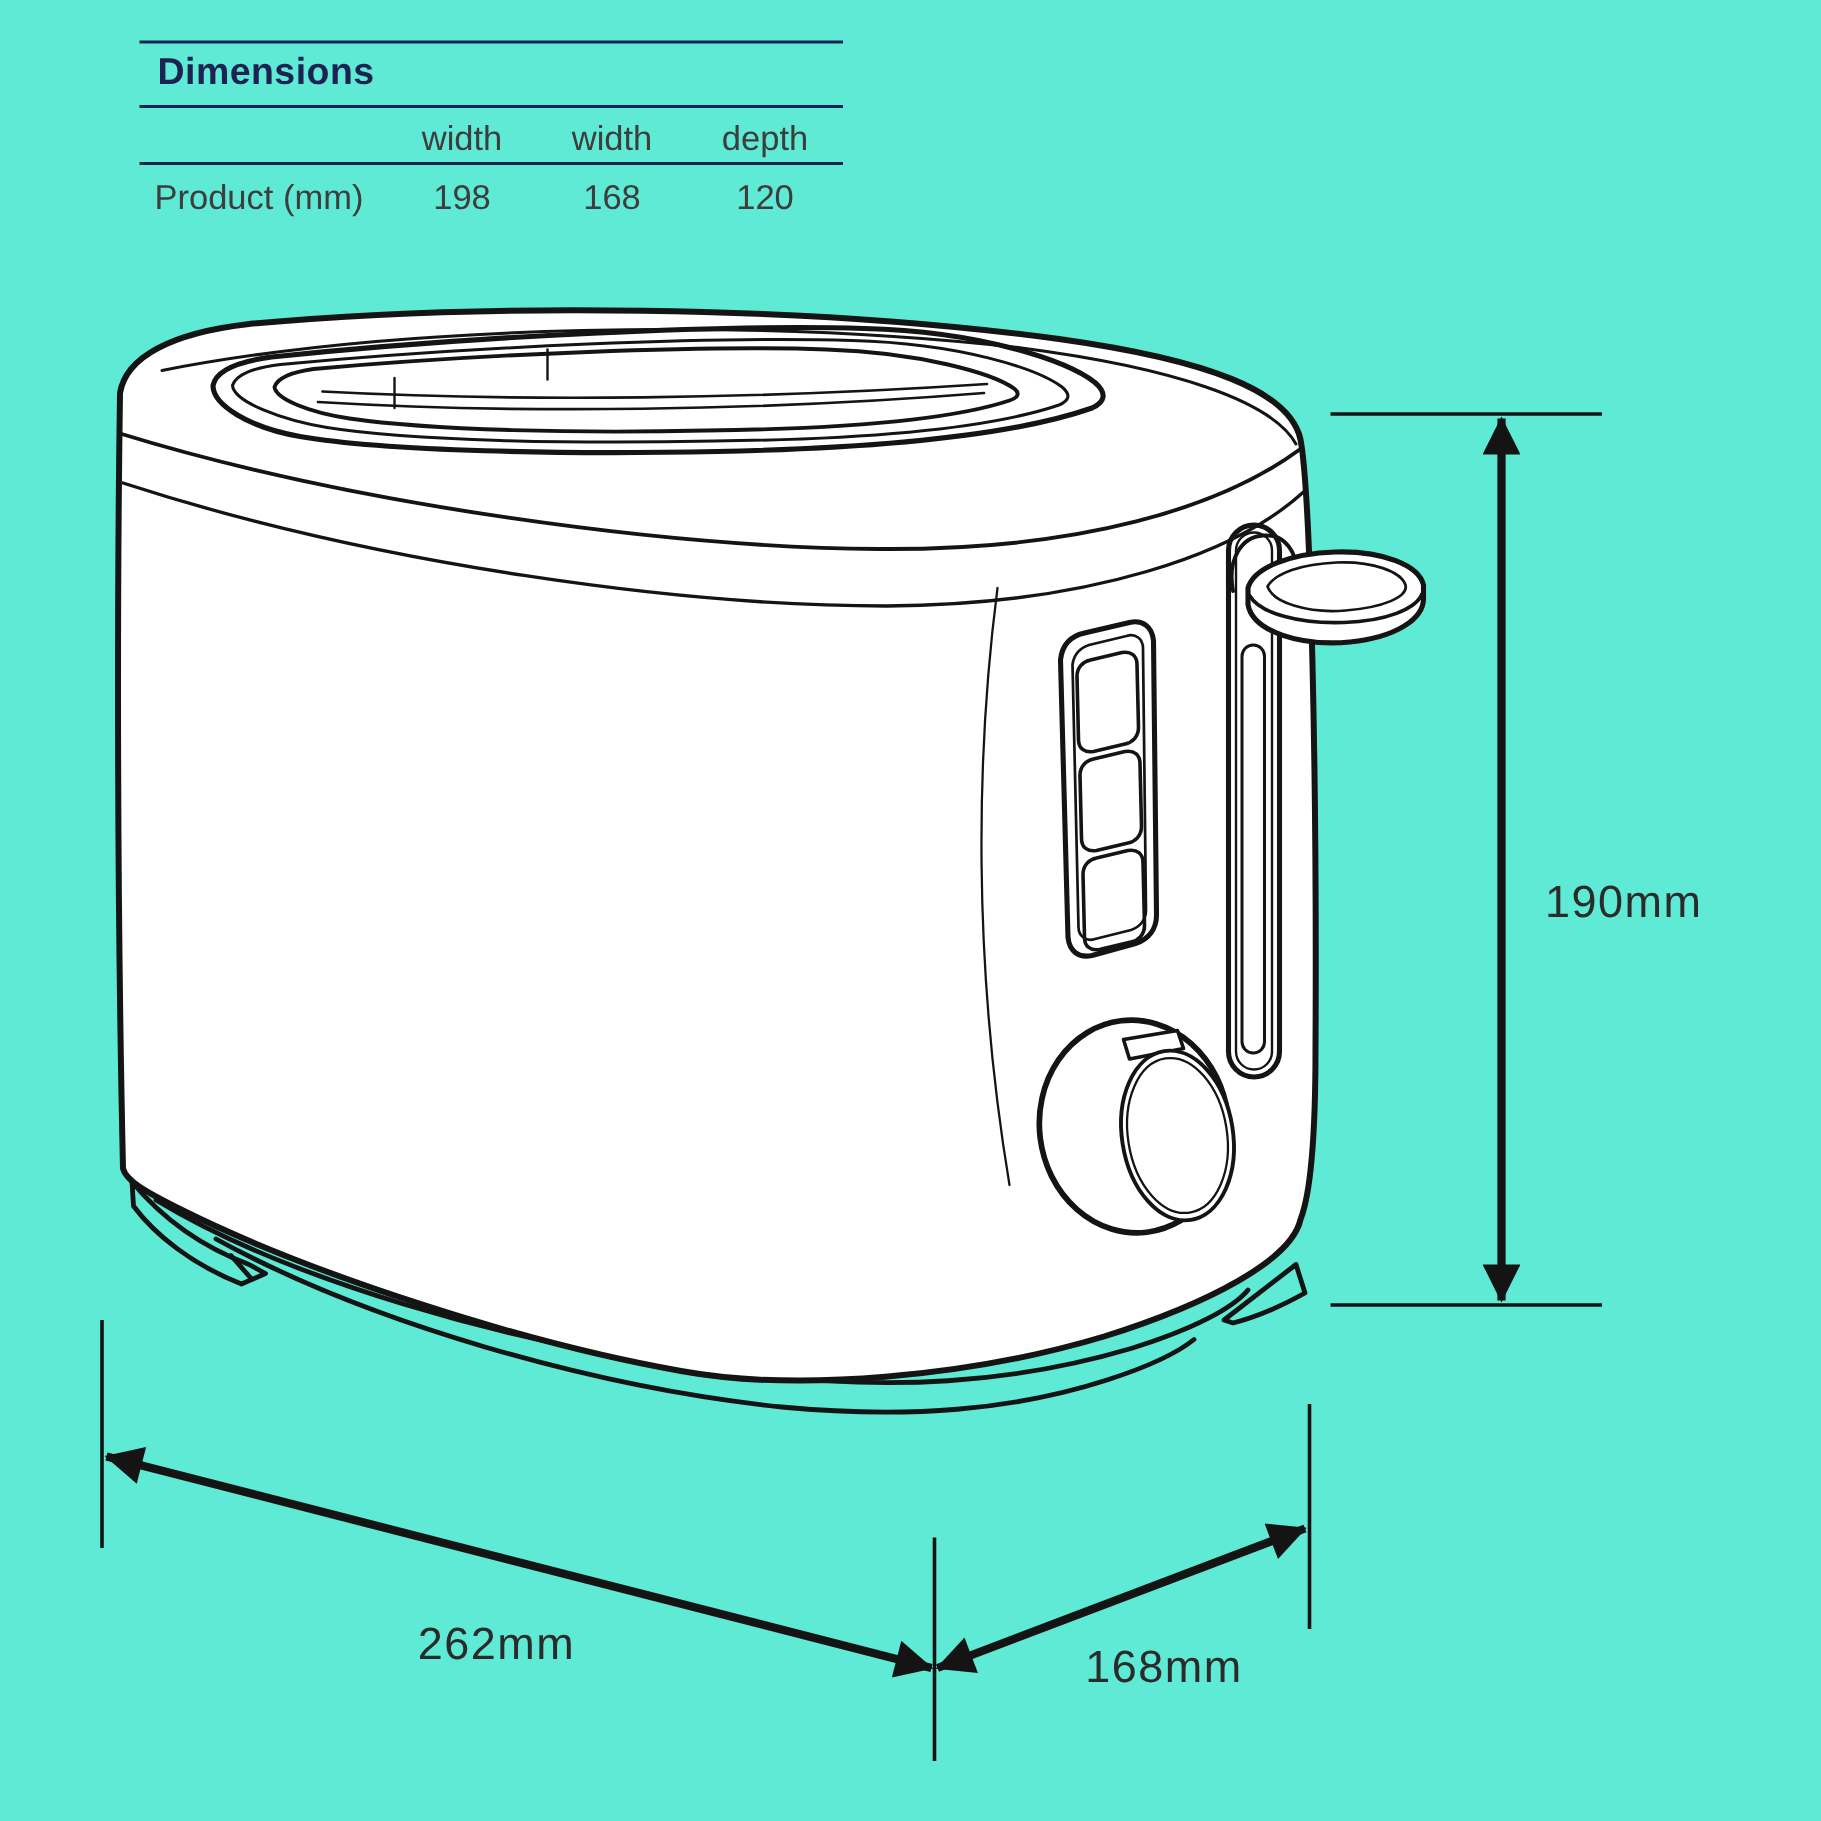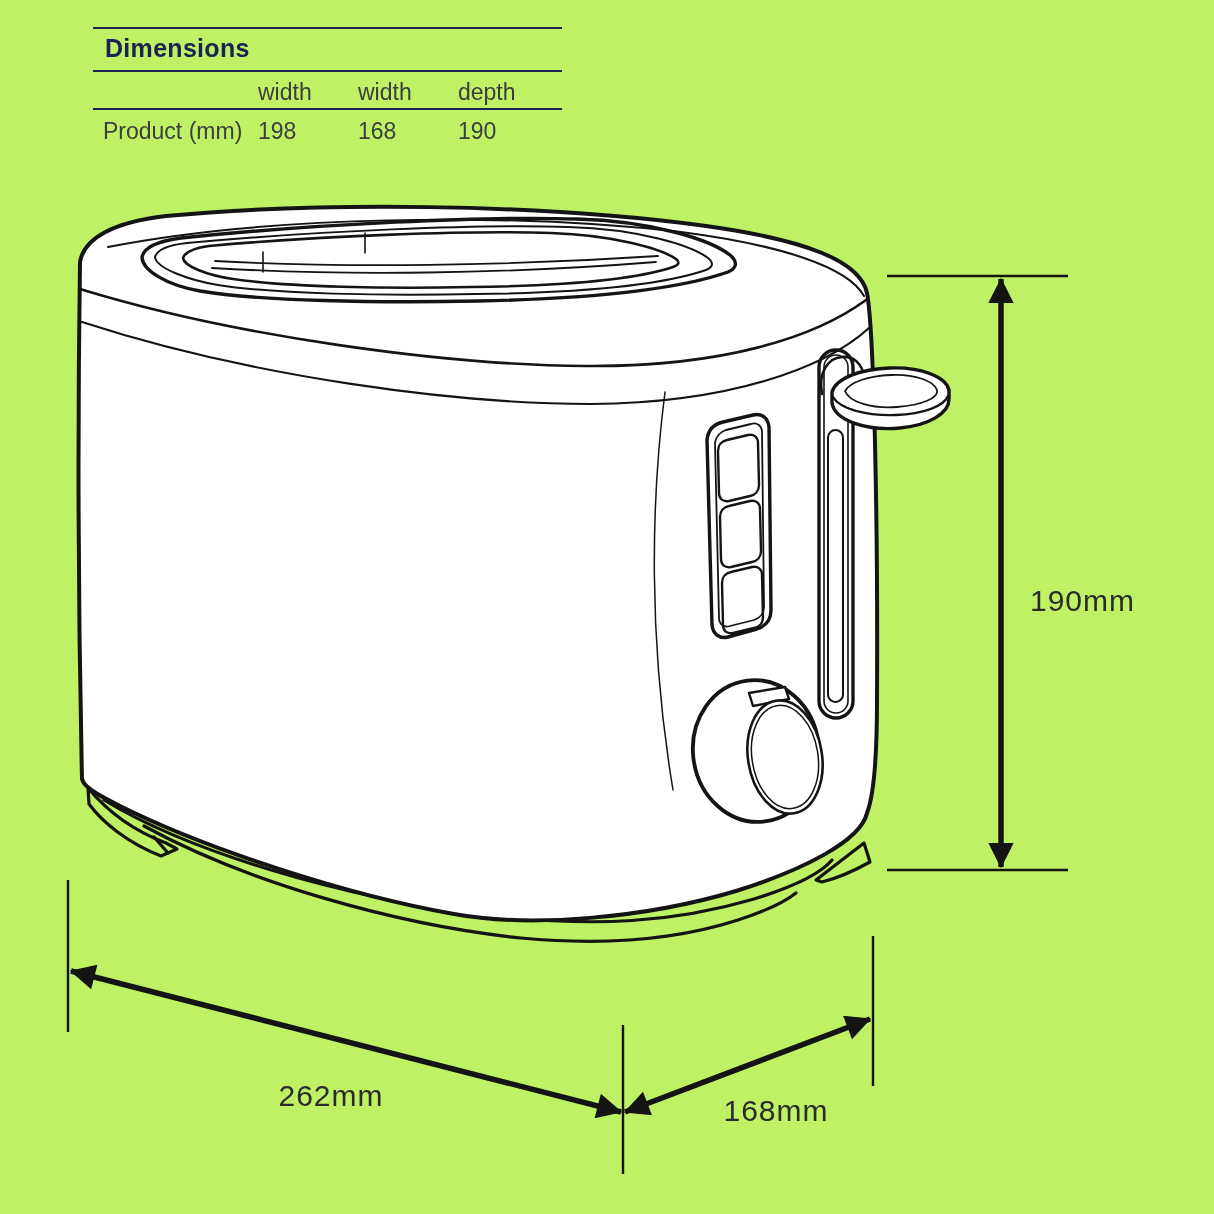--- a/index.html
+++ b/index.html
@@ -1,19 +1,19 @@
 <!DOCTYPE html>
 <html><head>
 <meta charset="utf-8">
 <style>
   html,body{margin:0;padding:0;background:#ffffff;}
   .page{
     position:relative;
     width:1214px;height:1214px;
-    background:#bef264;
+    background:#5eead4;
     font-family:"Liberation Sans","DejaVu Sans",sans-serif;
     overflow:hidden;
   }
   
   .dims{
     position:absolute;left:93px;top:0;width:469px;height:160px;
   }
   .dims .rule{
     position:absolute;left:0;width:469px;height:2px;background:#1c2251;
   }
@@ -25,21 +25,21 @@
     font-size:25px;font-weight:bold;color:#1c2251;letter-spacing:.3px;
   }
   .dims .grid{
     position:absolute;left:0;width:469px;height:26px;
     display:grid;grid-template-columns:165px 100px 100px 104px;
     align-items:center;
     font-size:23px;color:#3d3d3d;
   }
   .dims .grid.header{top:79px;}
   .dims .grid.datarow{top:118px;}
-  .dims .grid .c{text-align:left;}
+  .dims .grid .c{text-align:center;}
   .dims .grid .lbl{text-align:left;padding-left:10px;}
   
   .draw{position:absolute;left:16px;top:0;width:1214px;height:1214px;}
   svg{display:block;}
   .dimtext{
     font-family:"Liberation Sans","DejaVu Sans",sans-serif;
     font-size:30px;fill:#2b2b2b;letter-spacing:1px;
   }
 </style>
 </head>
@@ -55,21 +55,21 @@
       <div class="lbl"></div>
       <div class="c">width</div>
       <div class="c">width</div>
       <div class="c">depth</div>
     </div>
     <div class="rule r3"></div>
     <div class="grid datarow">
       <div class="lbl">Product (mm)</div>
       <div class="c">198</div>
       <div class="c">168</div>
-      <div class="c">190</div>
+      <div class="c">120</div>
     </div>
   </div>
 
   <div class="draw">
   <svg width="1214" height="1214" viewBox="0 0 1214 1214">
     <defs>
       <marker id="ah" viewBox="0 0 10 10" refX="9.5" refY="5" markerWidth="7.6" markerHeight="4.6" orient="auto-start-reverse">
         <path d="M0 0 L10 5 L0 10 Z" fill="#141414"></path>
       </marker>
       <path id="btn-shape" d="M0 0 C0 -6 4 -10 9 -11 L30 -16 C36 -17 40 -14 40 -8 L41 34 C41 40 37 44 32 45 L11 50 C5 51 1 48 1 42 Z"></path>

